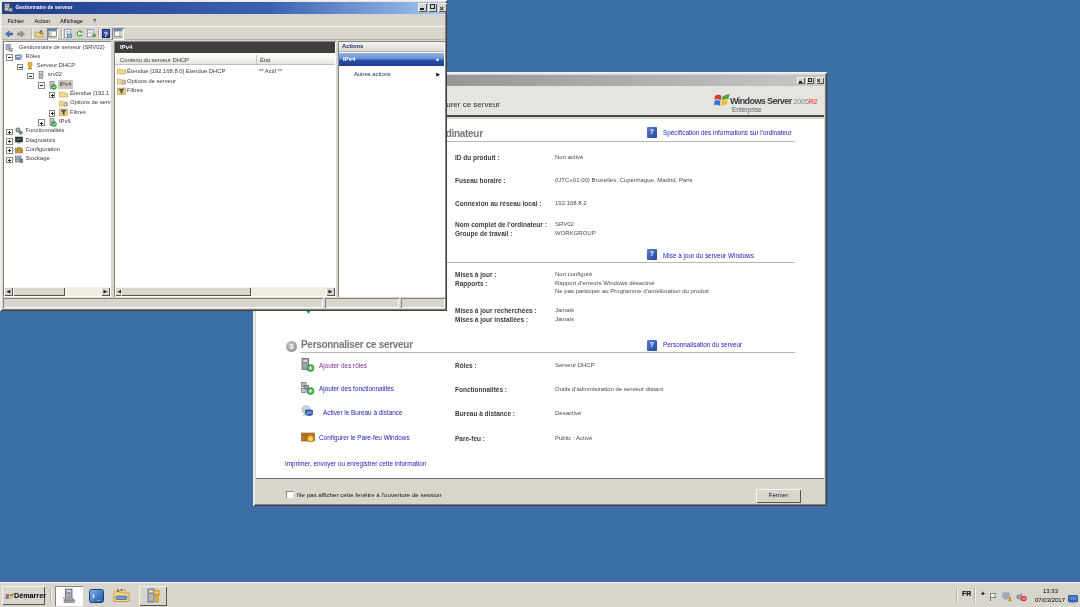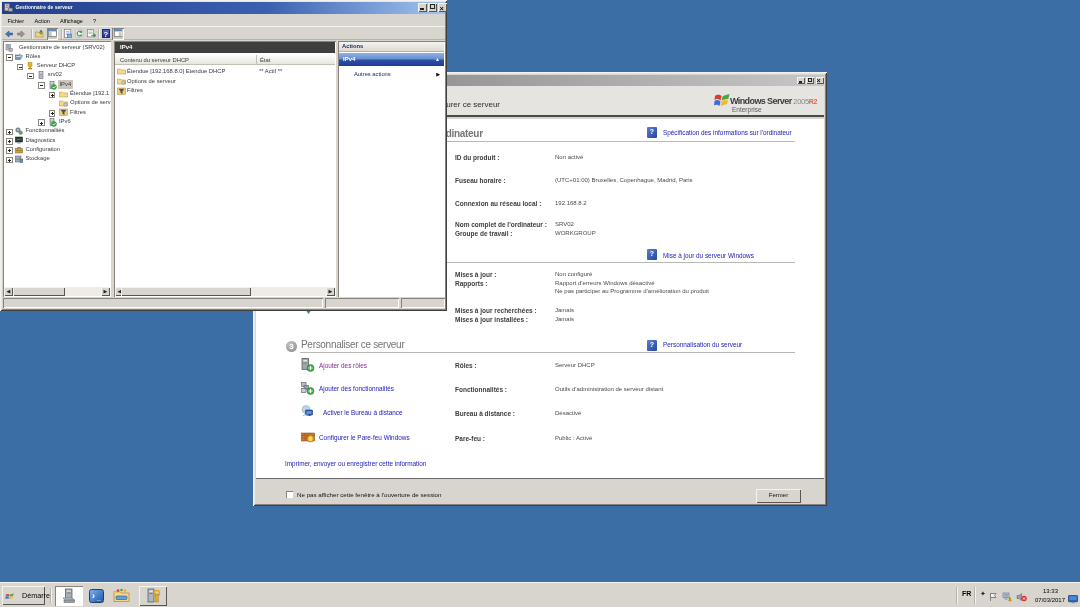--- a/index.html
+++ b/index.html
@@ -76,21 +76,21 @@
     <div class="val" style="top:208px;">Rapport d'erreurs Windows désactivé</div>
   <div class="val" style="top:215.5px;">Ne pas participer au Programme d'amélioration du produit</div>
   <div class="lbl" style="top:235px;">Mises à jour recherchées&nbsp;:</div>
     <div class="val" style="top:235px;">Jamais</div>
   <div class="lbl" style="top:243.5px;">Mises à jour installées&nbsp;:</div>
     <div class="val" style="top:243.5px;">Jamais</div>
 
   <div class="abs" style="left:50px;top:234px;width:11px;height:8px;background:#2e8f8f;clip-path:polygon(0 0,100% 0,50% 100%);"></div>
 
   <div class="abs" style="left:33px;top:268.7px;width:11px;height:11px;border-radius:50%;background:radial-gradient(circle at 38% 32%,#c2c2c2,#888);color:#fff;font-size:8px;font-weight:bold;text-align:center;line-height:11px;">3</div>
-  <div class="abs" style="left:48px;top:267px;font-size:10px;font-weight:normal;color:#757575;letter-spacing:-0.3px;white-space:nowrap;">Personnaliser ce serveur</div>
+  <div class="abs" style="left:48px;top:267px;font-size:10px;font-weight:bold;color:#757575;letter-spacing:-0.3px;white-space:nowrap;">Personnaliser ce serveur</div>
   <div class="abs" style="left:47px;top:280px;width:495px;height:1px;background:#b8b8b8;"></div>
   <div class="abs" style="left:394px;top:268px;width:10px;height:11px;background:linear-gradient(135deg,#5b7fd4,#2446a0);border-radius:1px;color:#fff;font-size:7px;font-weight:bold;text-align:center;line-height:10px;">?</div>
   <div class="abs lnk" style="left:410px;top:269px;">Personnalisation du serveur</div>
 
   <svg class="abs" style="left:47px;top:286px" width="15" height="14" viewBox="0 0 30 28">
       <rect x="4" y="1" width="13" height="22" fill="#a0a6ac" stroke="#565a60" stroke-width="1.5"></rect>
       <rect x="6.5" y="4" width="8" height="3" fill="#e4e6e8"></rect>
       <rect x="6.5" y="9" width="8" height="2" fill="#787e86"></rect>
       <circle cx="21" cy="20" r="7" fill="#3fae49" stroke="#1a7a24" stroke-width="1"></circle>
       <path d="M21 16 L21 24 M17 20 L25 20" stroke="#fff" stroke-width="2.2"></path>
@@ -394,21 +394,21 @@
 
 <div class="abs" style="left:0;top:582px;width:1080px;height:25px;background:#d8d5ce;border-top:1px solid #f4f2ee;" id="taskbar">
 
   <div class="abs raised1" style="left:2px;top:3px;width:43px;height:19px;background:#d8d5ce;">
     <svg class="abs" style="left:3px;top:6px;" width="9" height="9" viewBox="0 0 32 32">
       <path d="M3 9 C9 5 13 7 16 9 L14 16 C10 13 7 13 2 15 Z" fill="#d43f2a"></path>
       <path d="M18 9.5 C23 6 27 7 31 5 L29 12 C25 14 22 13 16 16 Z" fill="#4ba53a"></path>
       <path d="M2 17 C7 14 10 15 14 18 L12 25 C8 22 5 23 1 25 Z" fill="#3a6fd8"></path>
       <path d="M16 18 C21 15 25 16 29 14 L27 21 C23 23 20 22 14 25 Z" fill="#f4b826"></path>
     </svg>
-    <div class="abs" style="left:12px;top:5.2px;font-size:7.2px;font-weight:normal;color:#000;margin-left:8px;">Démarrer</div>
+    <div class="abs" style="left:12px;top:5.2px;font-size:7.2px;font-weight:bold;color:#000;">Démarrer</div>
   </div>
   <div class="abs" style="left:50px;top:5px;width:2px;height:15px;border-left:1px solid #b8b4ac;border-right:1px solid #f4f2ee;"></div>
 
   <div class="abs sunk1" style="left:55px;top:2.5px;width:28px;height:20px;background:#fff;" id="ql1">
     <svg class="abs" style="left:6px;top:2px" width="16" height="16" viewBox="0 0 32 32">
         <rect x="9" y="2" width="13" height="20" fill="#a8aeb4" stroke="#565a60" stroke-width="1.5"></rect>
         <rect x="11.5" y="5" width="8" height="2.5" fill="#e4e6e8"></rect>
         <rect x="11.5" y="9" width="8" height="2" fill="#787e86"></rect>
         <path d="M4 20 L22 20 L27 24 L9 24 Z" fill="#c8ccd0" stroke="#565a60" stroke-width="1"></path>
         <rect x="6" y="24" width="21" height="5" fill="#9aa0a8" stroke="#565a60" stroke-width="1"></rect>

